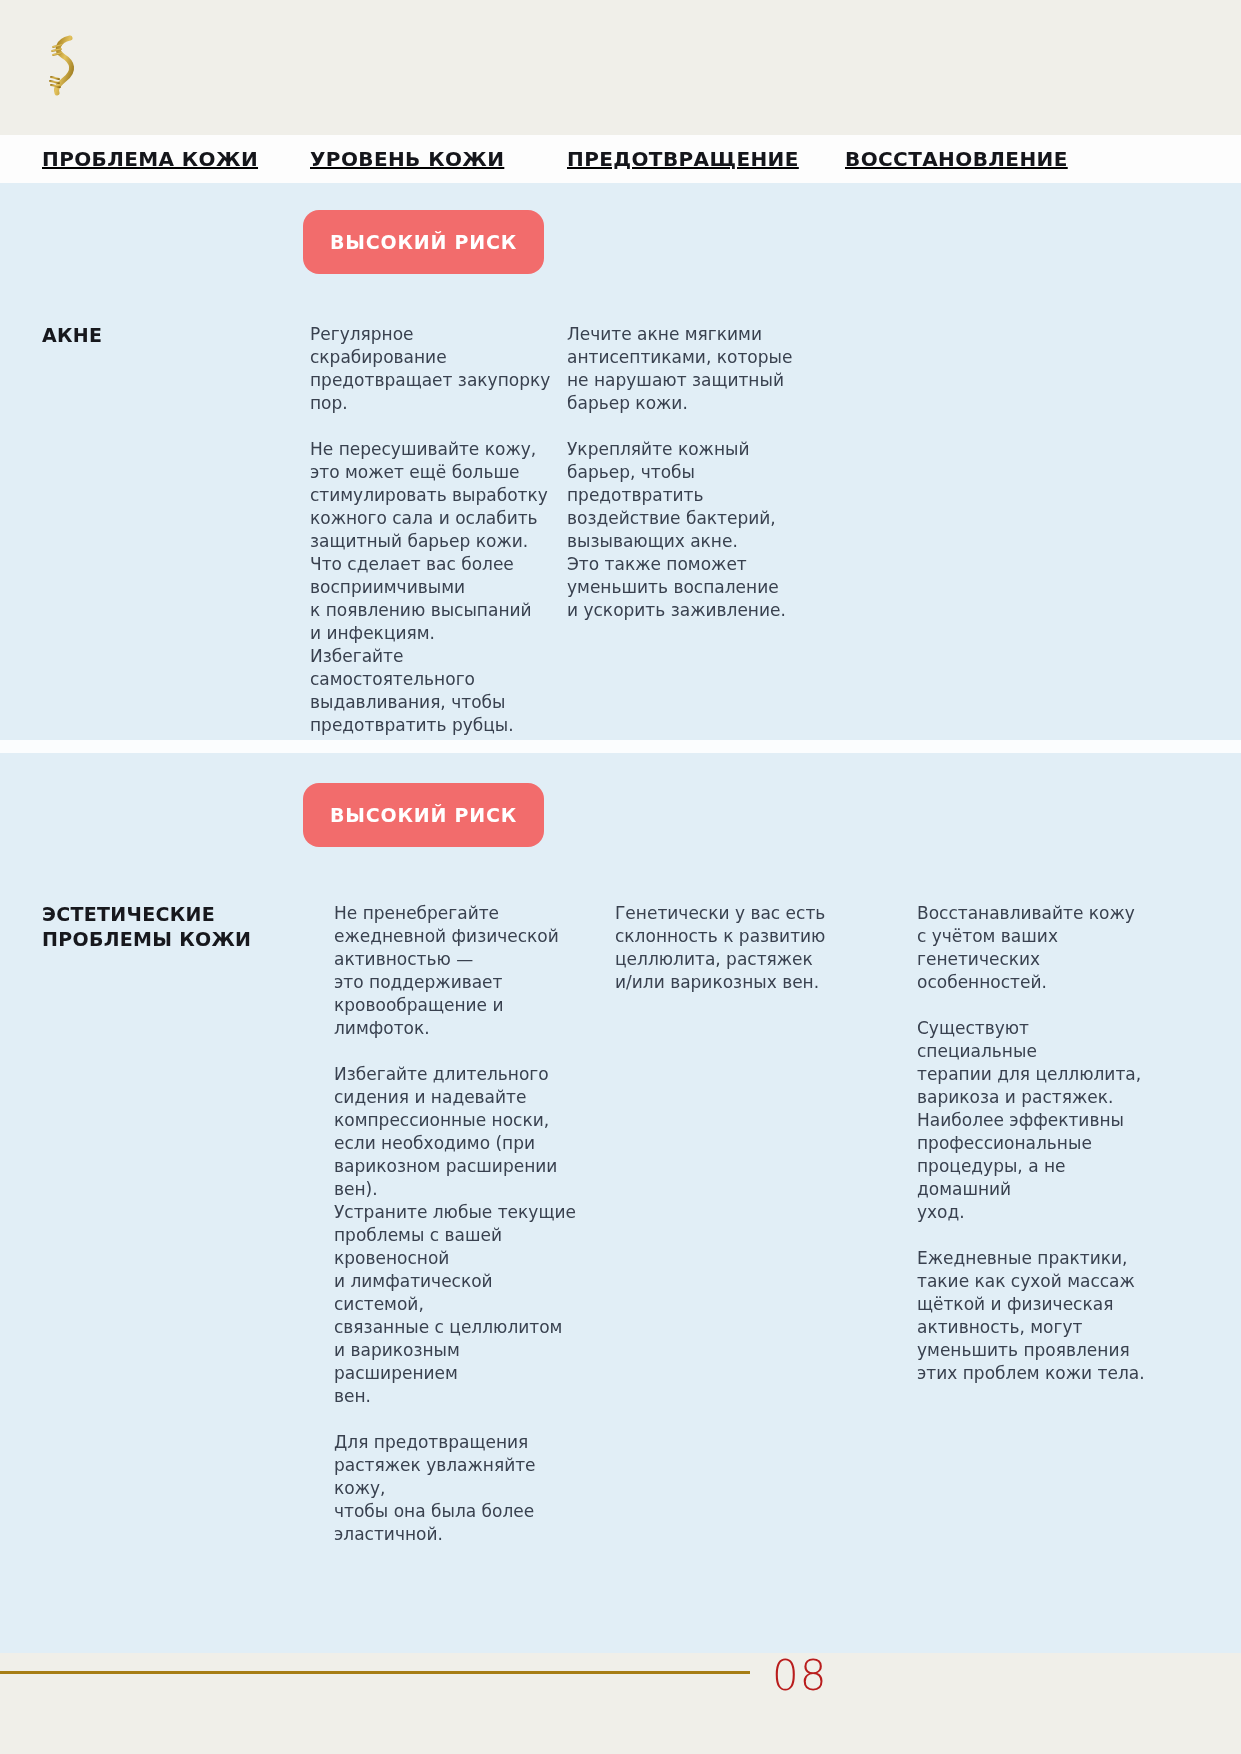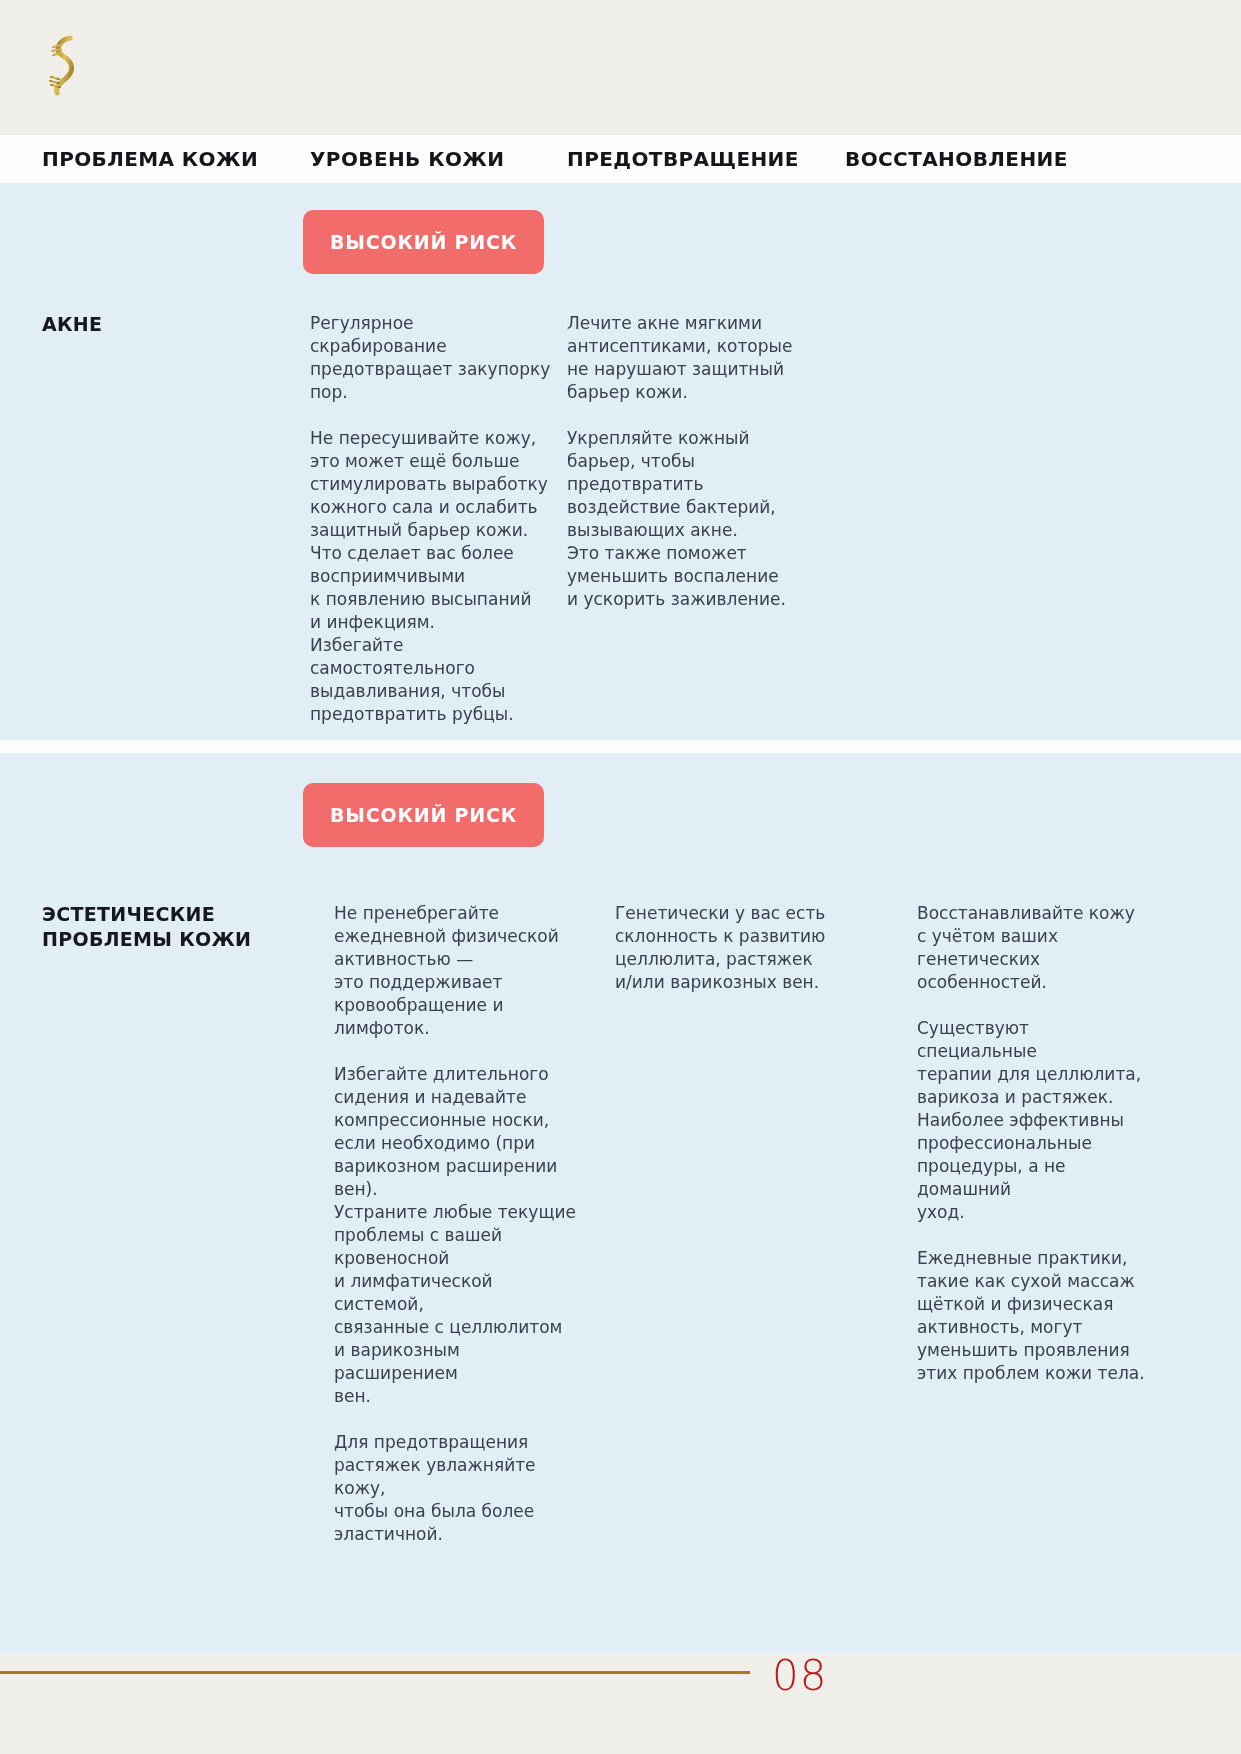--- a/index.html
+++ b/index.html
@@ -20,20 +20,21 @@
   .logo { margin: 34px 0 0 46px; width: 38px; height: 64px; display: inline-block; }
 
   
   .table-header {
     height: 48px;
     background: #fdfdfd;
     display: grid;
     grid-template-columns: 268px 257px 278px 250px;
     padding-left: 42px;
     align-items: center;
+    text-decoration: underline;
   }
   .table-header .hcell {
     font-size: 20px;
     font-weight: 700;
     letter-spacing: 0.4px;
     color: #15161b;
     white-space: nowrap;
   }
 
   
@@ -47,31 +48,31 @@
   .section-2 .badge-row { padding-top: 30px; }
   .risk-badge {
     display: inline-block;
     background: #f26c6c;
     color: #ffffff;
     font-size: 19px;
     font-weight: 700;
     letter-spacing: 0.8px;
     line-height: 24px;
     padding: 20px 27px;
-    border-radius: 10px;
+    border-radius: 16px;
     white-space: nowrap;
   }
 
   .content-grid {
     display: grid;
     grid-template-columns: 268px 257px 278px 250px;
     padding-left: 42px;
     align-items: start;
   }
-  .section-1 .content-grid { margin-top: 38px; }
+  .section-1 .content-grid { margin-top: 49px; }
   .section-2 .content-grid { margin-top: 55px; gap: 24px; }
 
   .problem-title {
     font-size: 19px;
     line-height: 25px;
     font-weight: 700;
     letter-spacing: 0.3px;
     color: #17181d;
     white-space: pre-line;
     padding-right: 20px;

